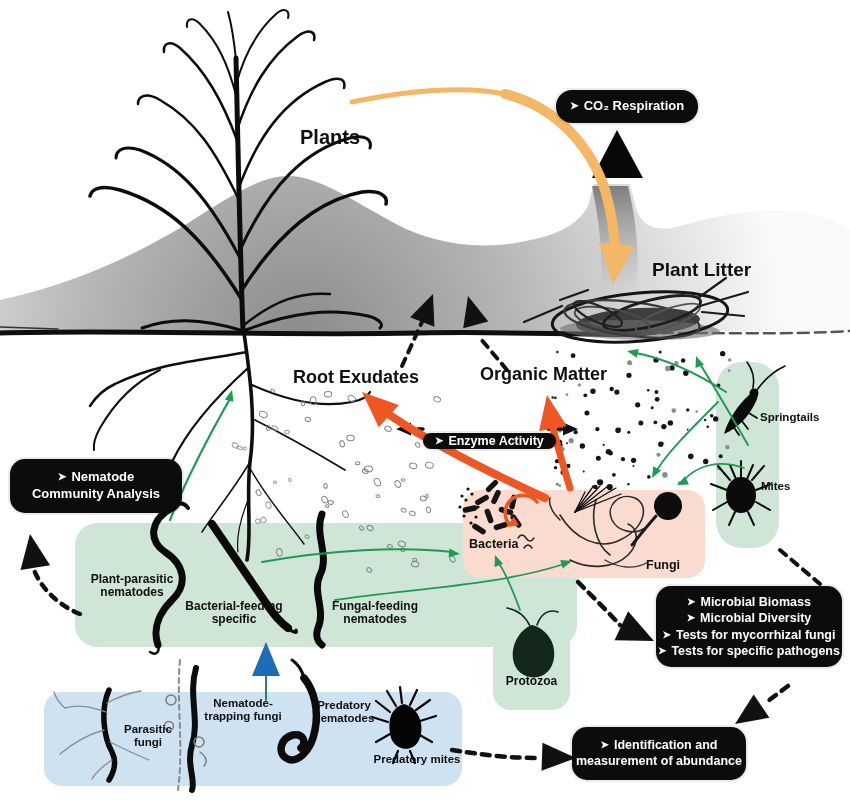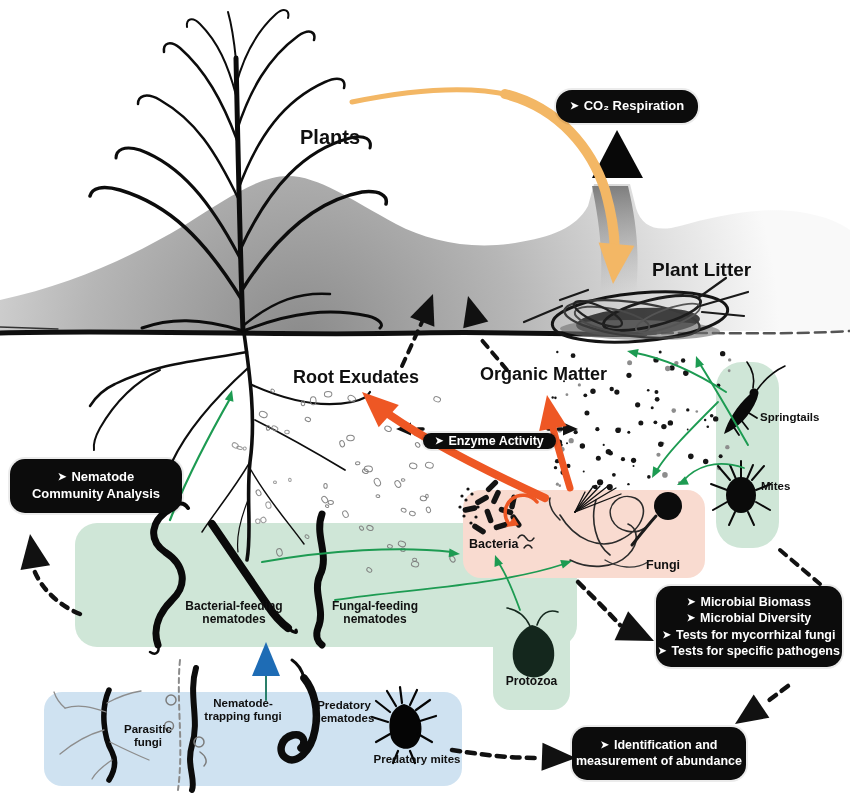--- a/index.html
+++ b/index.html
@@ -29,21 +29,22 @@
   <div class="lbl f20" style="left:300px;top:126px;">Plants</div>
   <div class="lbl f19" style="left:652px;top:259px;">Plant Litter</div>
   <div class="lbl f18" style="left:293px;top:367px;">Root Exudates</div>
   <div class="lbl f18" style="left:480px;top:364px;">Organic Matter</div>
 
   <div class="lbl f125" style="left:463px;top:537px;padding-left:6px;">Bacteria</div>
   <div class="lbl f125" style="left:646px;top:558px;">Fungi</div>
   <div class="lbl f115" style="left:760px;top:411px;">Springtails</div>
   <div class="lbl f115" style="left:761px;top:480px;">Mites</div>
   <div class="lbl f12 ctr" style="left:493px;top:675px;width:77px;">Protozoa</div>
-  <div class="lbl f12 ctr" style="left:173px;top:600px;width:122px;">Bacterial-feeding nematodes</div>
+  <div class="lbl f12 ctr" style="left:76px;top:573px;width:112px;">Plant-parasitic nematodes</div>
+  <div class="lbl f12 ctr" style="left:173px;top:600px;width:122px;">Bacterial-feeding specific</div>
   <div class="lbl f12 ctr" style="left:316px;top:600px;width:118px;">Fungal-feeding nematodes</div>
   <div class="lbl f115 ctr" style="left:110px;top:723px;width:76px;">Parasitic fungi</div>
   <div class="lbl f115 ctr" style="left:200px;top:697px;width:86px;">Nematode-trapping fungi</div>
   <div class="lbl f115 ctr" style="left:306px;top:699px;width:76px;">Predatory nematodes</div>
   <div class="lbl f115 ctr" style="left:370px;top:753px;width:94px;">Predatory mites</div>
 
   <div class="badge f13" style="left:556px;top:90px;padding:8px 14px;border-radius:16px;">
     <span class="pt">➤</span><span>CO₂ Respiration</span>
   </div>
 

